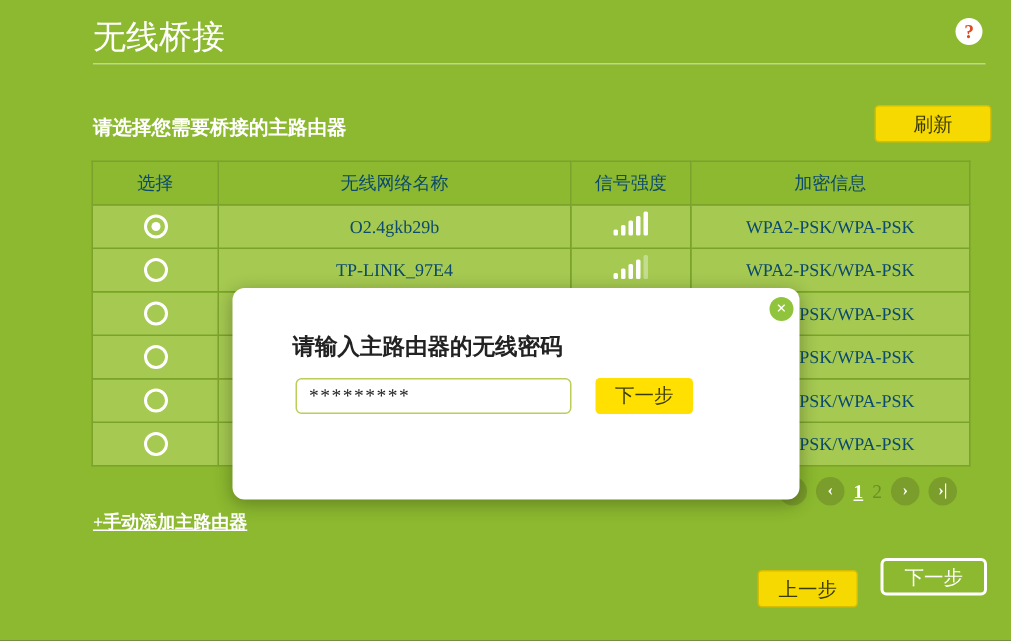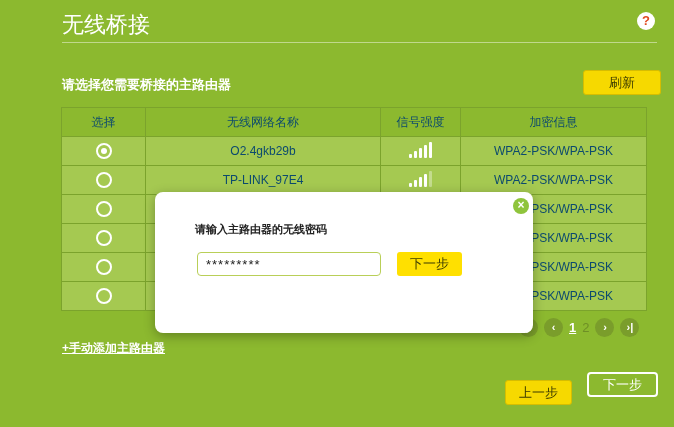--- a/index.html
+++ b/index.html
@@ -1,17 +1,17 @@
 <!DOCTYPE html>
 <html><head>
 <meta charset="utf-8">
 <style>
   html,body{margin:0;padding:0;background:#666;}
   .page{position:relative;width:674px;height:427px;background:#8cb92f;
-        font-family:Liberation Sans, sans-serif;overflow:hidden;}
+        font-family:Liberation Serif, serif;overflow:hidden;}
   .title{position:absolute;left:62px;top:10px;font-size:22px;color:#fff;}
   .help{position:absolute;left:637px;top:12px;width:18px;height:18px;border-radius:50%;
         background:#fff;color:#e2491f;font-weight:bold;font-size:13px;text-align:center;
         line-height:18px;cursor:pointer;}
   .divider{position:absolute;left:62px;top:42px;width:595px;height:1px;background:rgba(255,255,255,.45);}
   .subtitle{position:absolute;left:62px;top:76px;font-size:13px;font-weight:bold;color:#fff;}
   .btn-yellow{position:absolute;background:#f6d900;border:1px solid #d6bd00;border-radius:3px;
         color:#3b3b00;font-size:13px;font-family:inherit;cursor:pointer;padding:0;}
   .refresh{left:583px;top:70px;width:78px;height:25px;}
   table{position:absolute;left:61px;top:107px;width:585px;border-collapse:collapse;table-layout:fixed;}
@@ -34,21 +34,21 @@
   .addlink{position:absolute;left:62px;top:340px;color:#fff;font-size:12px;font-weight:bold;
         text-decoration:underline;cursor:pointer;}
   .prevstep{left:505px;top:380px;width:67px;height:25px;}
   .nextstep{position:absolute;left:587px;top:372px;width:71px;height:25px;background:transparent;
         border:2px solid #fff;border-radius:4px;color:#fff;font-size:13px;font-family:inherit;cursor:pointer;}
   .modal{position:absolute;left:155px;top:192px;width:378px;height:141px;background:#fff;
         border-radius:8px;box-shadow:0 3px 12px rgba(0,0,0,.3);}
   .close{position:absolute;left:358px;top:6px;width:16px;height:16px;border-radius:50%;
         background:#8fc43c;color:#fff;font-size:12px;line-height:15px;text-align:center;
         cursor:pointer;font-weight:bold;}
-  .mtitle{position:absolute;left:40px;top:30px;font-size:11px;font-weight:bold;color:#222;}
+  .mtitle{position:absolute;left:40px;top:30px;font-size:15px;font-weight:bold;color:#222;}
   .pwd{position:absolute;left:42px;top:60px;width:174px;height:22px;border:1px solid #b9cf58;
         border-radius:4px;padding:0 0 0 8px;font-size:13px;letter-spacing:1px;color:#222;
         outline:none;font-family:inherit;}
   .mnext{left:242px;top:60px;width:65px;height:24px;background:#ffe000;border:none;}
 </style>
 </head>
 <body>
 
 <div class="page">
 

